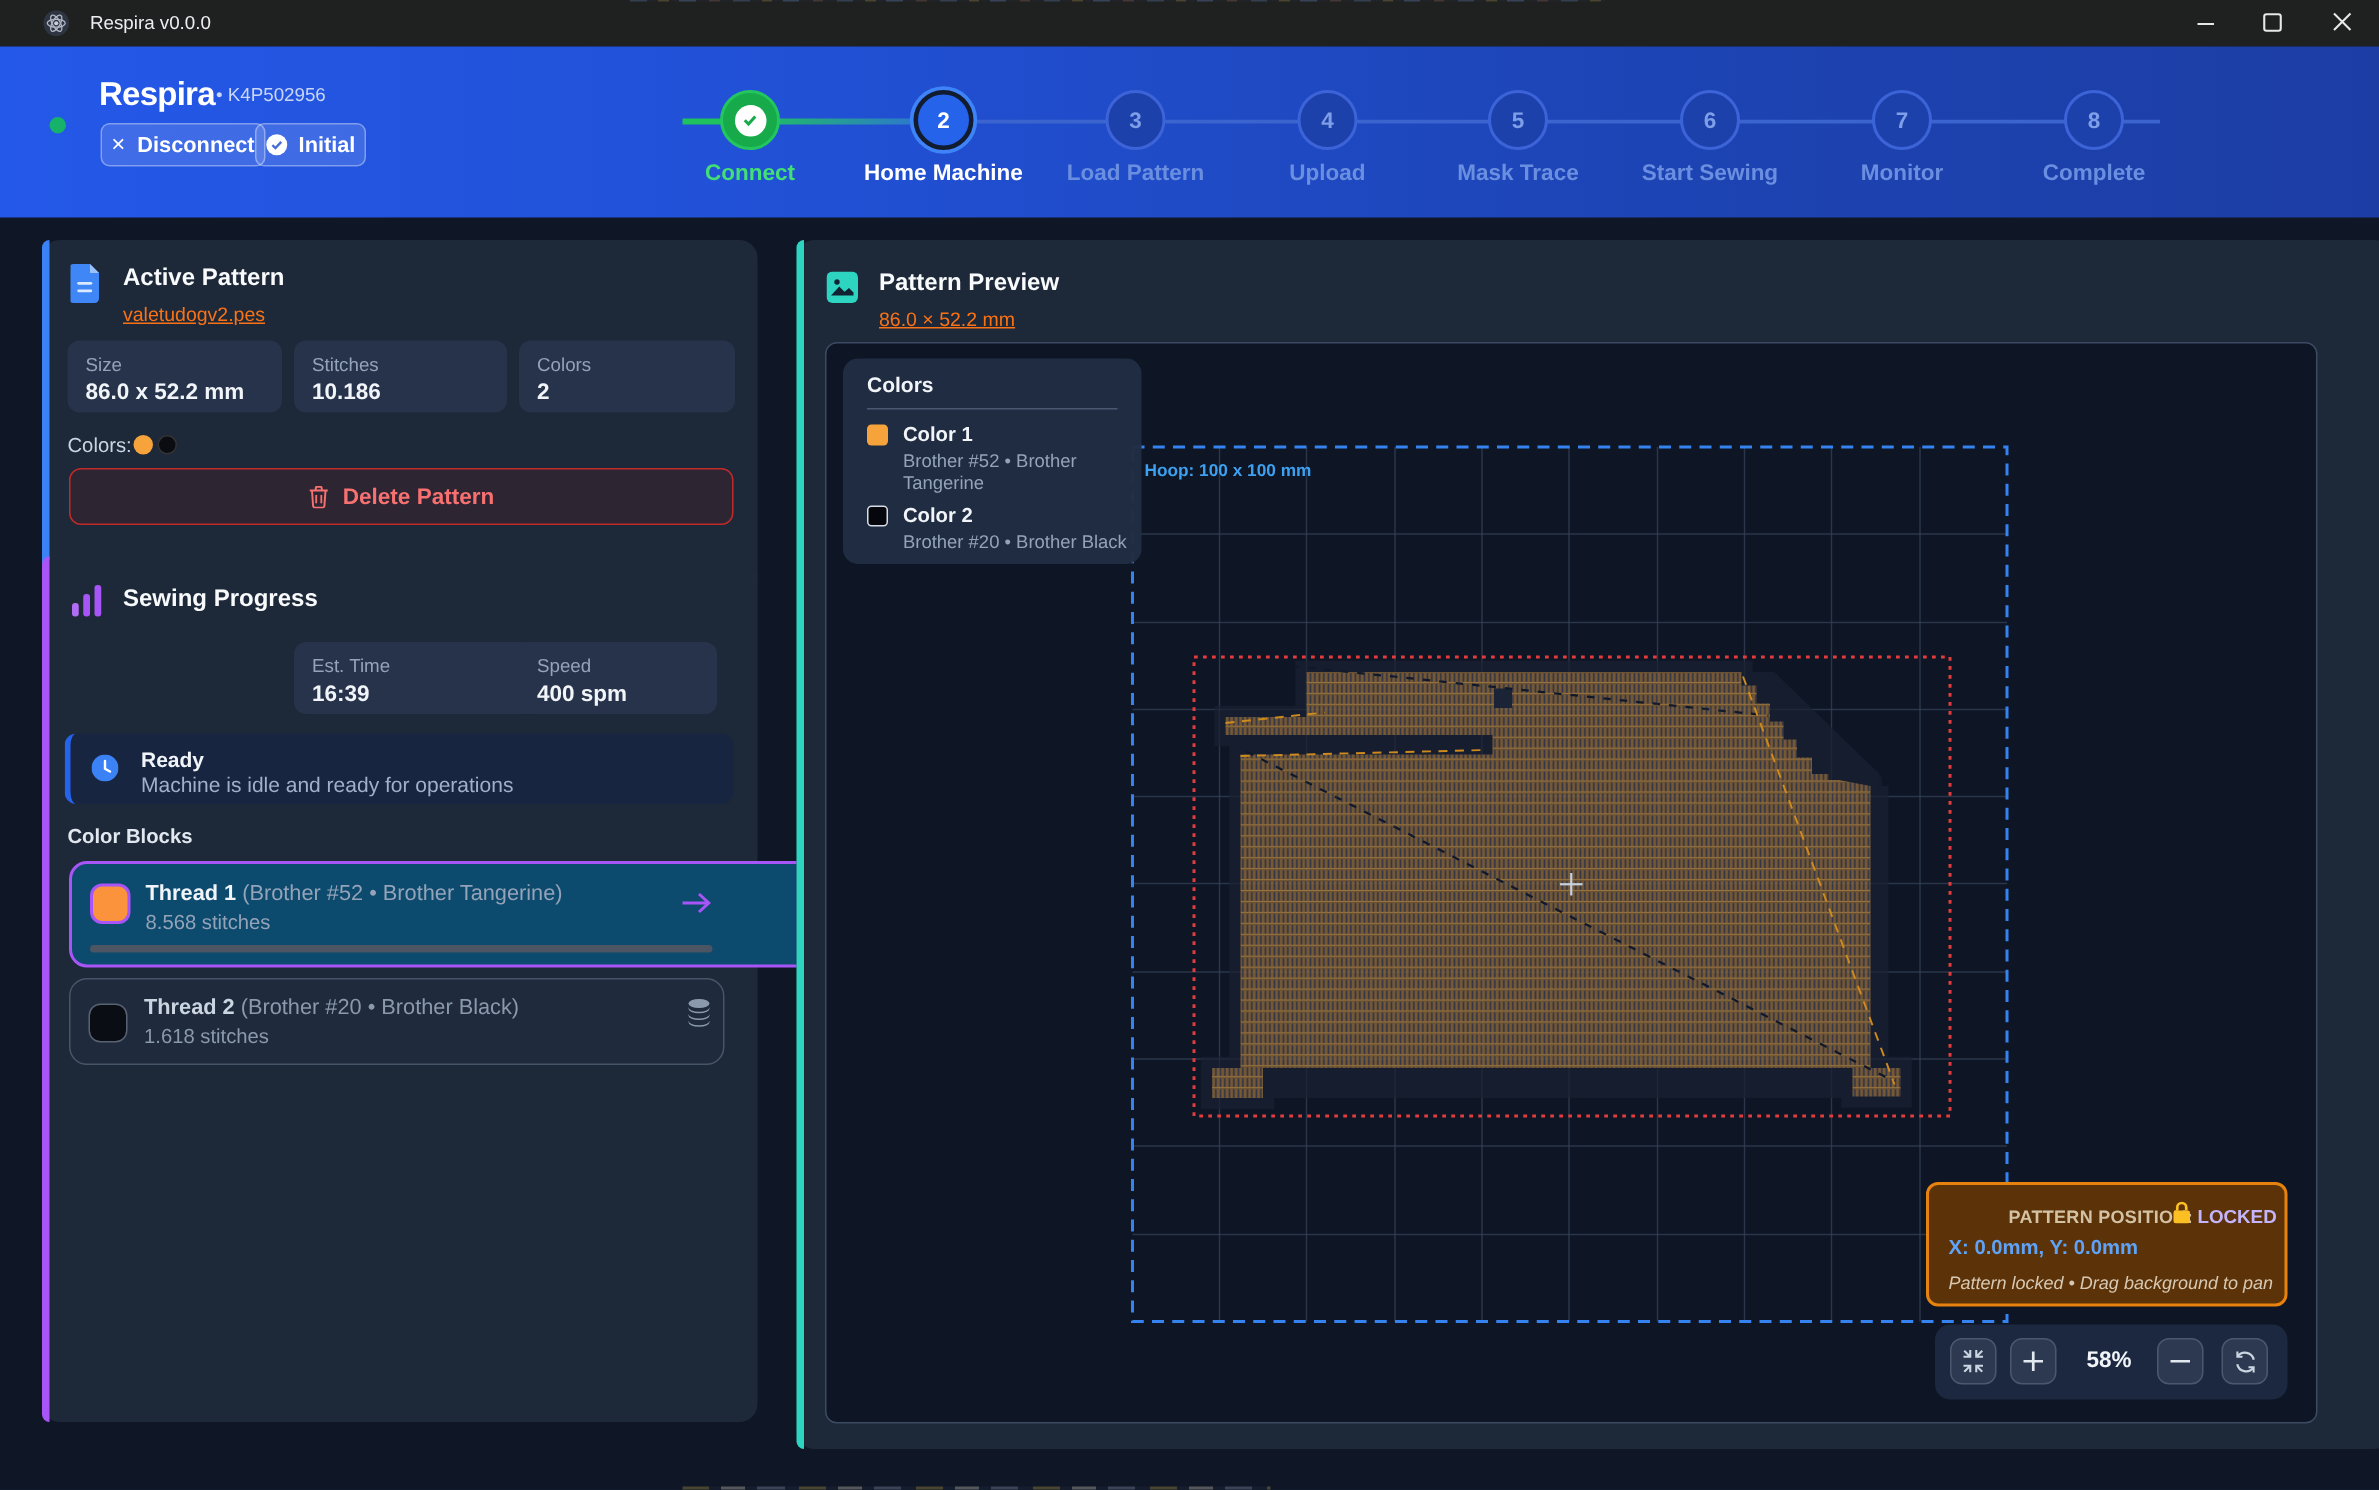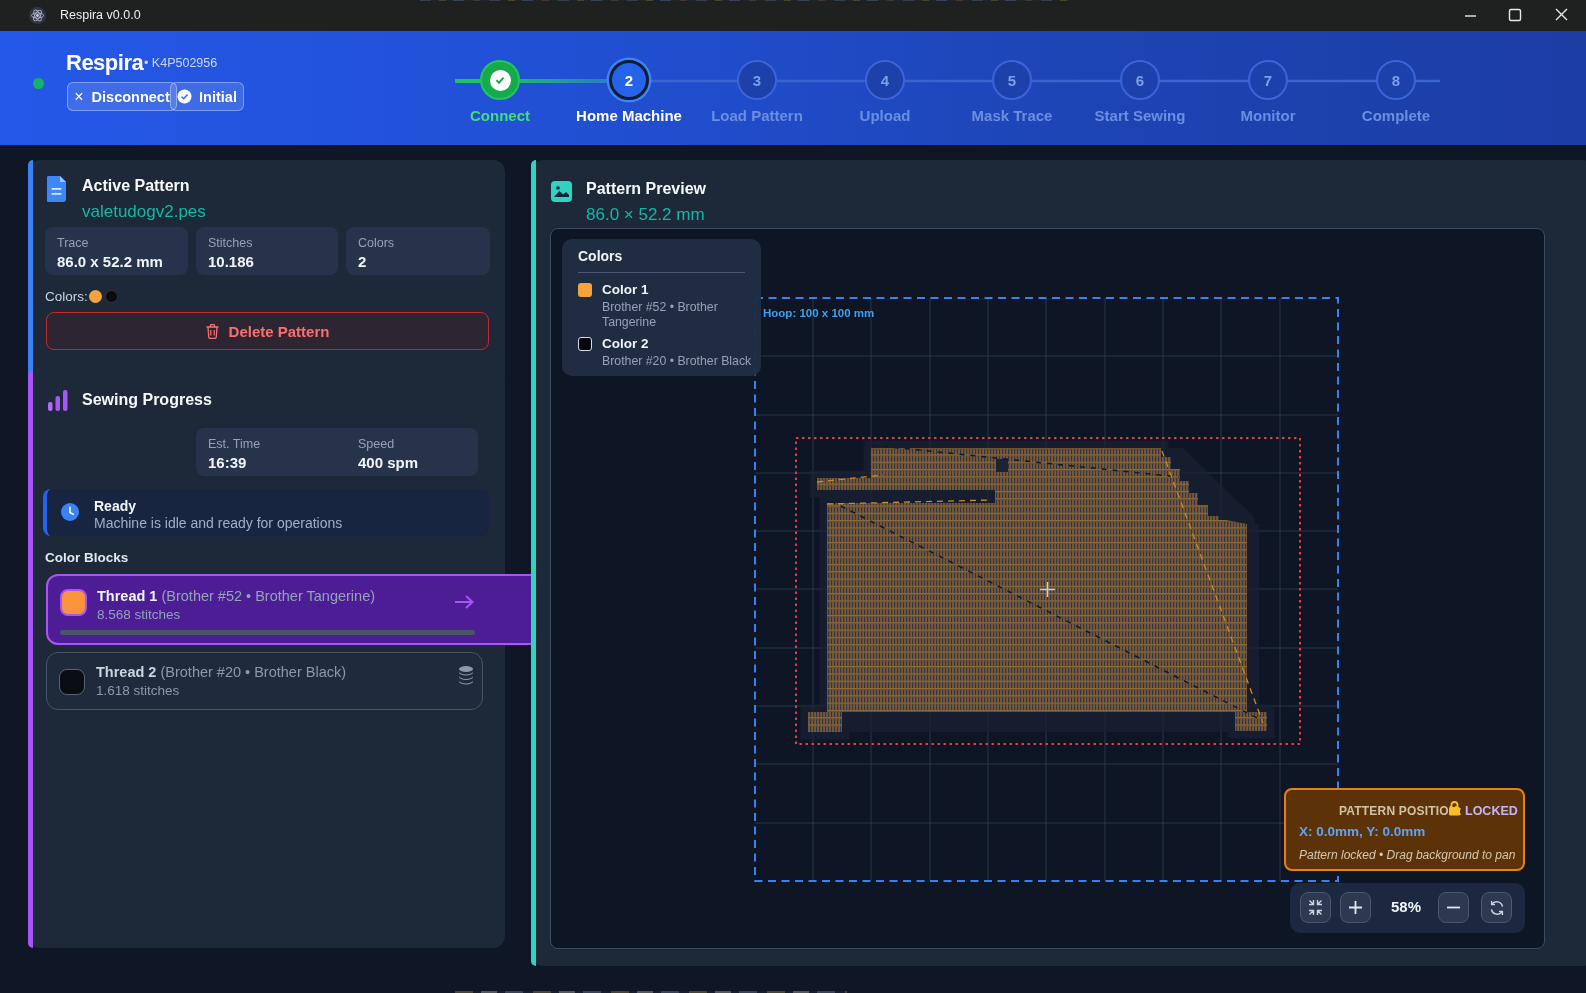--- a/index.html
+++ b/index.html
@@ -22,21 +22,21 @@
     display:flex; align-items:center; justify-content:center; }
   .stepc { position:absolute; top:29px; width:40px; height:40px; border-radius:50%; display:flex; align-items:center; justify-content:center; font-size:15px; font-weight:bold; }
   .steplbl { position:absolute; top:76px; width:140px; text-align:center; font-size:15px; font-weight:bold; }
   
   .card { position:absolute; background:#1d2839; border-radius:12px; }
   .accent { position:absolute; left:0; top:0; bottom:0; width:5px; border-radius:12px 0 0 12px; }
   .statbox { position:absolute; background:#27334a; border-radius:8px; height:48px; }
   .statlbl { position:absolute; left:12px; top:9px; font-size:12.5px; color:#94a3b8; }
   .statval { position:absolute; left:12px; top:26px; font-size:15px; font-weight:bold; color:#f1f5f9; }
   .ctitle { font-size:16px; font-weight:bold; color:#f8fafc; }
-  .csub { font-size:17px; color:#14b8a6; }
+  .csub { font-size:13px; color:#f97316;text-decoration:underline; }
   .s-off { background:#1d41ab; border:2px solid #3c64d8; color:#7e9fe8; }
   .l-off { color:#6b8fe0; }
   .zbtn { position:absolute; top:9px; width:31px; height:31px; background:#2c3950; border:1px solid #4a586f; border-radius:8px; display:flex; align-items:center; justify-content:center; }
 </style>
 </head>
 <body>
   <div id="titlebar">
     <div class="glitch" style="opacity:0.38;">
       <div style="height:1px; background:repeating-linear-gradient(90deg,#56729f 0 11px,#222836 11px 19px,#8f7f45 19px 26px,#222836 26px 33px,#5d7cb4 33px 44px,#222836 44px 53px,#7f5a56 53px 60px,#222836 60px 69px);"></div>
     </div>
@@ -114,21 +114,21 @@
     <div class="accent" style="background:#3b82f6;"></div>
     <svg class="abs" style="left:19px; top:16px;" width="20" height="26" viewBox="0 0 20 26">
       <path d="M2 0 h11 l6 6 v17 a3 3 0 0 1 -3 3 h-14 a3 3 0 0 1 -3 -3 v-20 a3 3 0 0 1 3 -3 z" fill="#3f86f6"></path>
       <path d="M13 0 l6 6 h-6 z" fill="#9cc2fb"></path>
       <rect x="4.5" y="12" width="10" height="1.8" rx="0.9" fill="#dbeafe"></rect>
       <rect x="4.5" y="17" width="10" height="1.8" rx="0.9" fill="#dbeafe"></rect>
     </svg>
     <div class="abs ctitle" style="left:54px; top:17px;">Active Pattern</div>
     <div class="abs csub" style="left:54px; top:42px;">valetudogv2.pes</div>
     <div class="statbox" style="left:17px; top:67px; width:143px;">
-      <span class="statlbl">Trace</span>
+      <span class="statlbl">Size</span>
       <span class="statval">86.0 x 52.2 mm</span>
     </div>
     <div class="statbox" style="left:168px; top:67px; width:142px;">
       <span class="statlbl">Stitches</span>
       <span class="statval">10.186</span>
     </div>
     <div class="statbox" style="left:318px; top:67px; width:144px;">
       <span class="statlbl">Colors</span>
       <span class="statval">2</span>
     </div>
@@ -162,21 +162,21 @@
     </div>
     <div class="abs" style="left:15px; top:118px; width:446px; height:47px; background:#182540; border-left:4px solid #2563eb; border-radius:8px;">
       <svg class="abs" style="left:14px; top:14px;" width="18" height="18" viewBox="0 0 19 19">
         <circle cx="9.5" cy="9.5" r="9.5" fill="#3b82f6"></circle>
         <path d="M9.5 4.5 V10 L13 12" stroke="#fff" stroke-width="1.7" fill="none" stroke-linecap="round"></path>
       </svg>
       <div class="abs" style="left:47px; top:9px; font-size:14px; font-weight:bold; color:#f1f5f9;">Ready</div>
       <div class="abs" style="left:47px; top:26px; font-size:14px; color:#9fb0c8;">Machine is idle and ready for operations</div>
     </div>
     <div class="abs" style="left:17px; top:179px; font-size:13.5px; font-weight:bold; color:#e2e8f0;">Color Blocks</div>
-    <div class="abs" style="left:18px; top:203px; width:502px; height:71px; border:2px solid #a855f7; border-radius:12px; background:#4c1d95;">
+    <div class="abs" style="left:18px; top:203px; width:502px; height:71px; border:2px solid #a855f7; border-radius:12px; background:#0c4a6e;">
       <span class="abs" style="left:12px; top:13px; width:27px; height:27px; background:#fb923c; border:2px solid #a855f7; border-radius:8px;"></span>
       <div class="abs" style="left:49px; top:12px; font-size:14.5px; color:#94a3b8; white-space:nowrap;"><b style="color:#f1f5f9;">Thread 1</b> (Brother #52 • Brother Tangerine)</div>
       <div class="abs" style="left:49px; top:31px; font-size:13.5px; color:#94a3b8;">8.568 stitches</div>
       <svg class="abs" style="left:405px; top:17px;" width="22" height="18" viewBox="0 0 22 18">
         <path d="M2 9 H19 M13 3 L19.5 9 L13 15" stroke="#a855f7" stroke-width="2" fill="none"></path>
       </svg>
       <div class="abs" style="left:12px; top:54px; width:415px; height:5px; background:#4b5563; border-radius:3px;"></div>
     </div>
     <div class="abs" style="left:18px; top:281px; width:437px; height:58px; border:1.5px solid #475569; border-radius:12px; background:#1f2a3d;">
       <span class="abs" style="left:12px; top:16px; width:26px; height:26px; background:#0b0d14; border:1.5px solid #596273; border-radius:8px;"></span>

